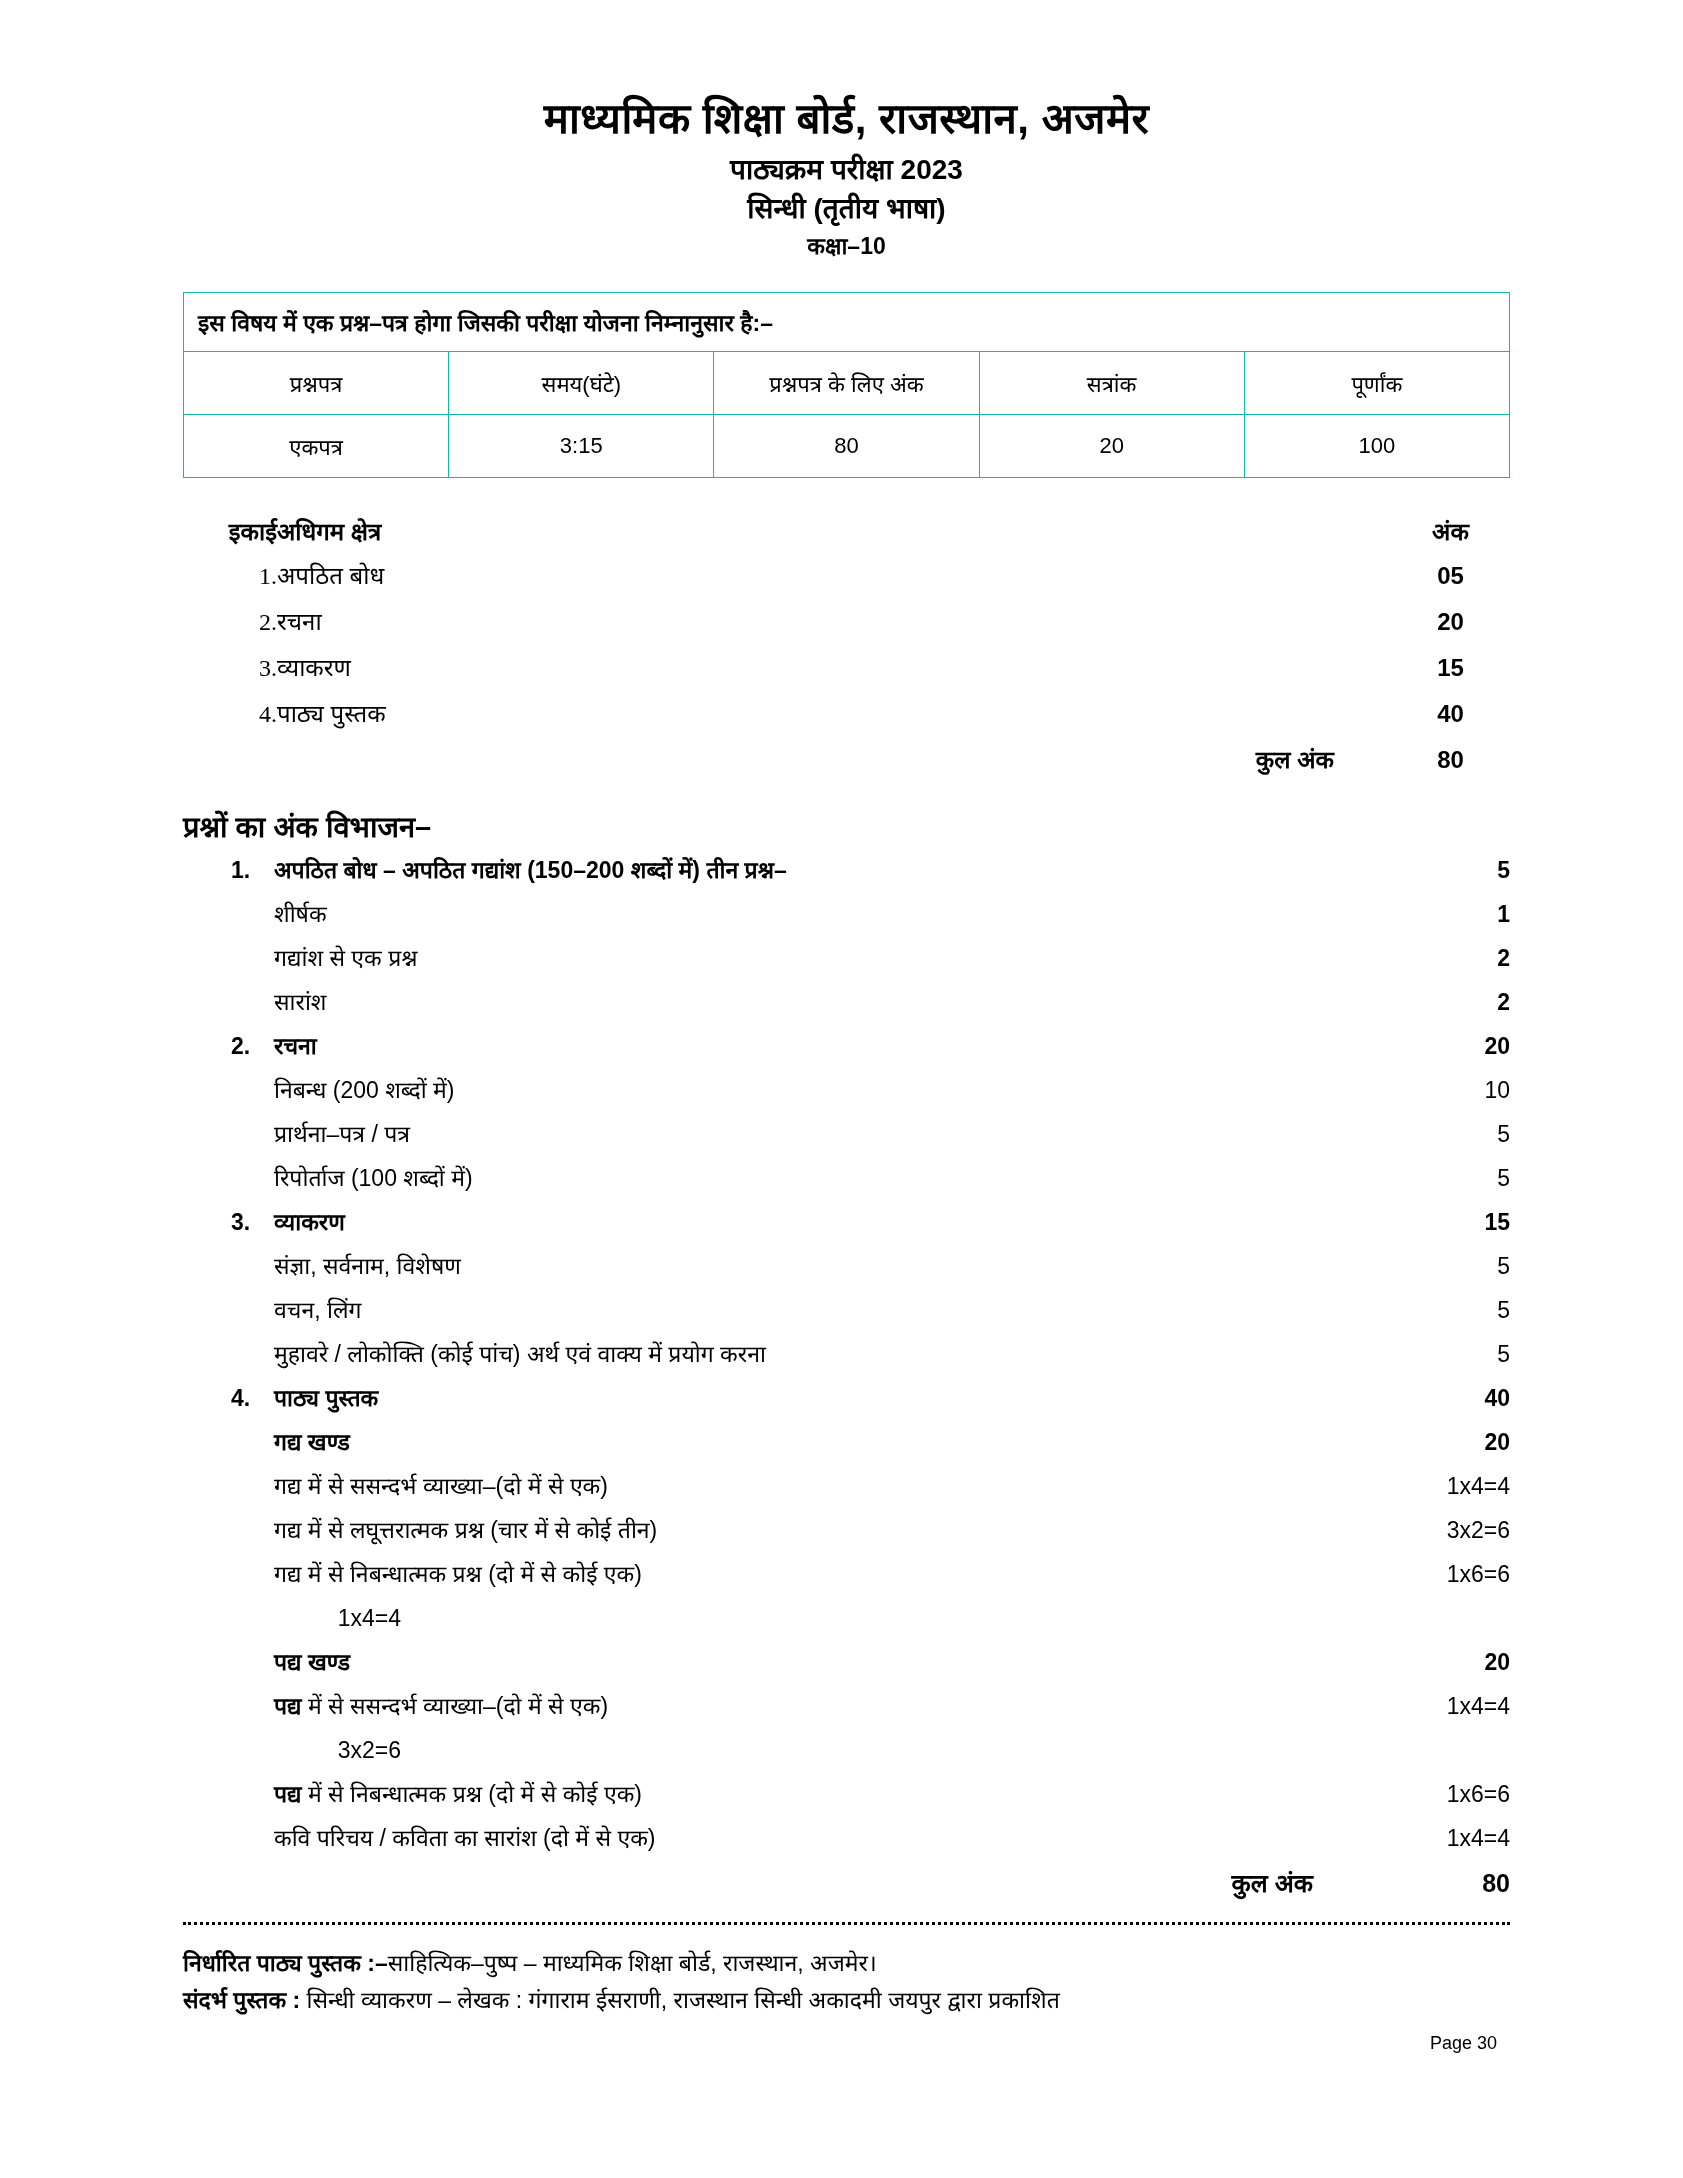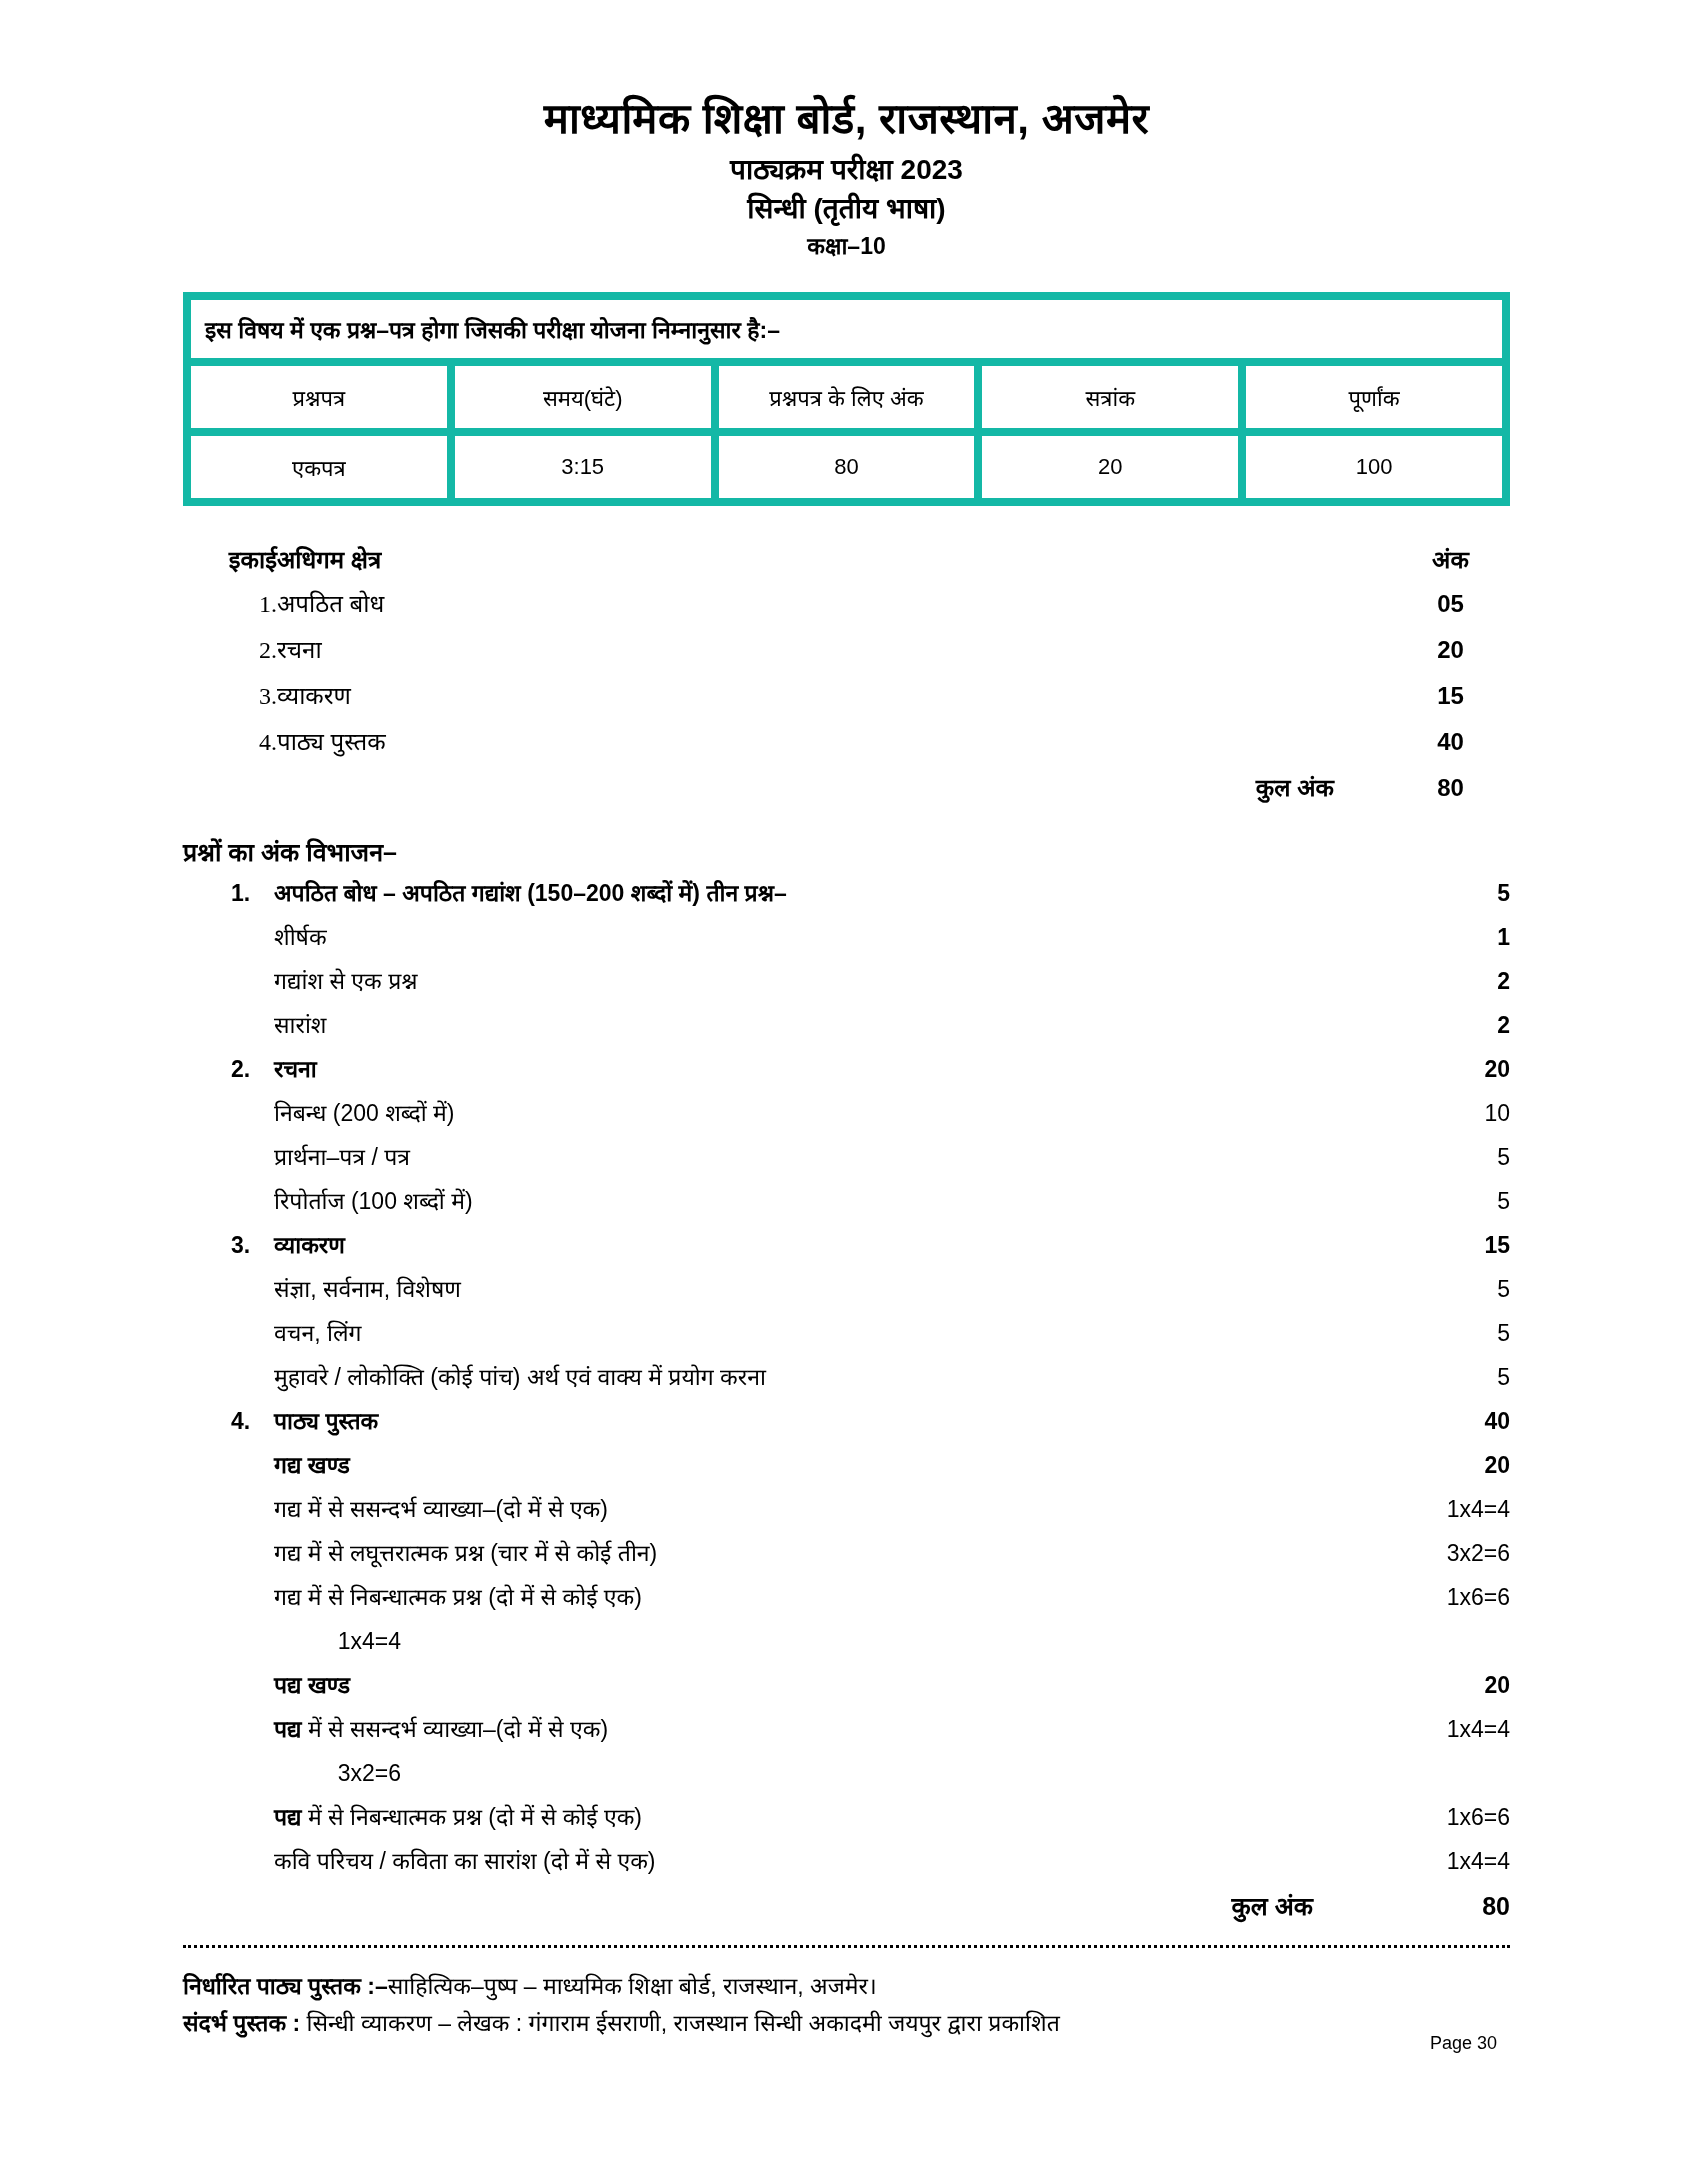--- a/index.html
+++ b/index.html
@@ -57,21 +57,21 @@
   }
 
   
   .plan-table {
     margin-top: 28px;
     width: 1327px;
     border-collapse: collapse;
     table-layout: fixed;
   }
   .plan-table td {
-    border: 8px solid #14b8a6;
+    border: 1px solid #14b8a6;
     font-size: 22px;
     padding: 9px 10px;
     text-align: center;
     vertical-align: middle;
     height: 44px;
   }
   .plan-table td.note {
     text-align: left;
     font-weight: bold;
     font-size: 23px;
@@ -124,21 +124,21 @@
     font-weight: bold;
   }
   .urow.total .u-label {
     text-align: right;
     padding-right: 57px;
   }
 
   
   .dist-title {
     margin-top: 34px;
-    font-size: 25px;
+    font-size: 29px;
     font-weight: bold;
   }
   .dist {
     margin-top: 14px;
     width: 1327px;
   }
   .drow {
     display: flex;
     align-items: baseline;
     font-size: 23px;

